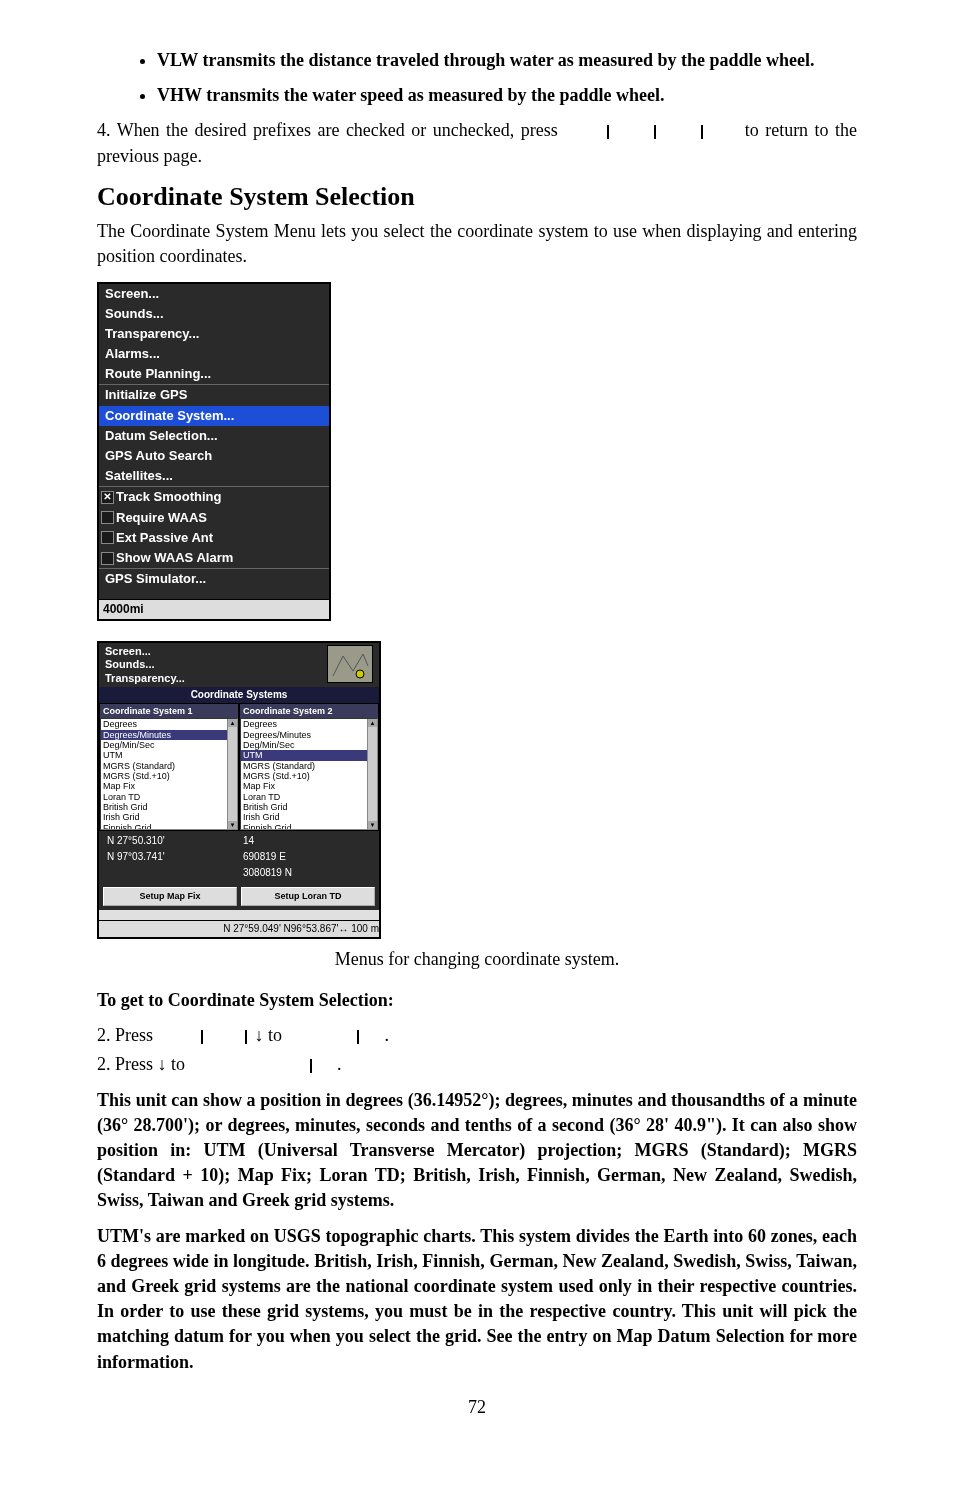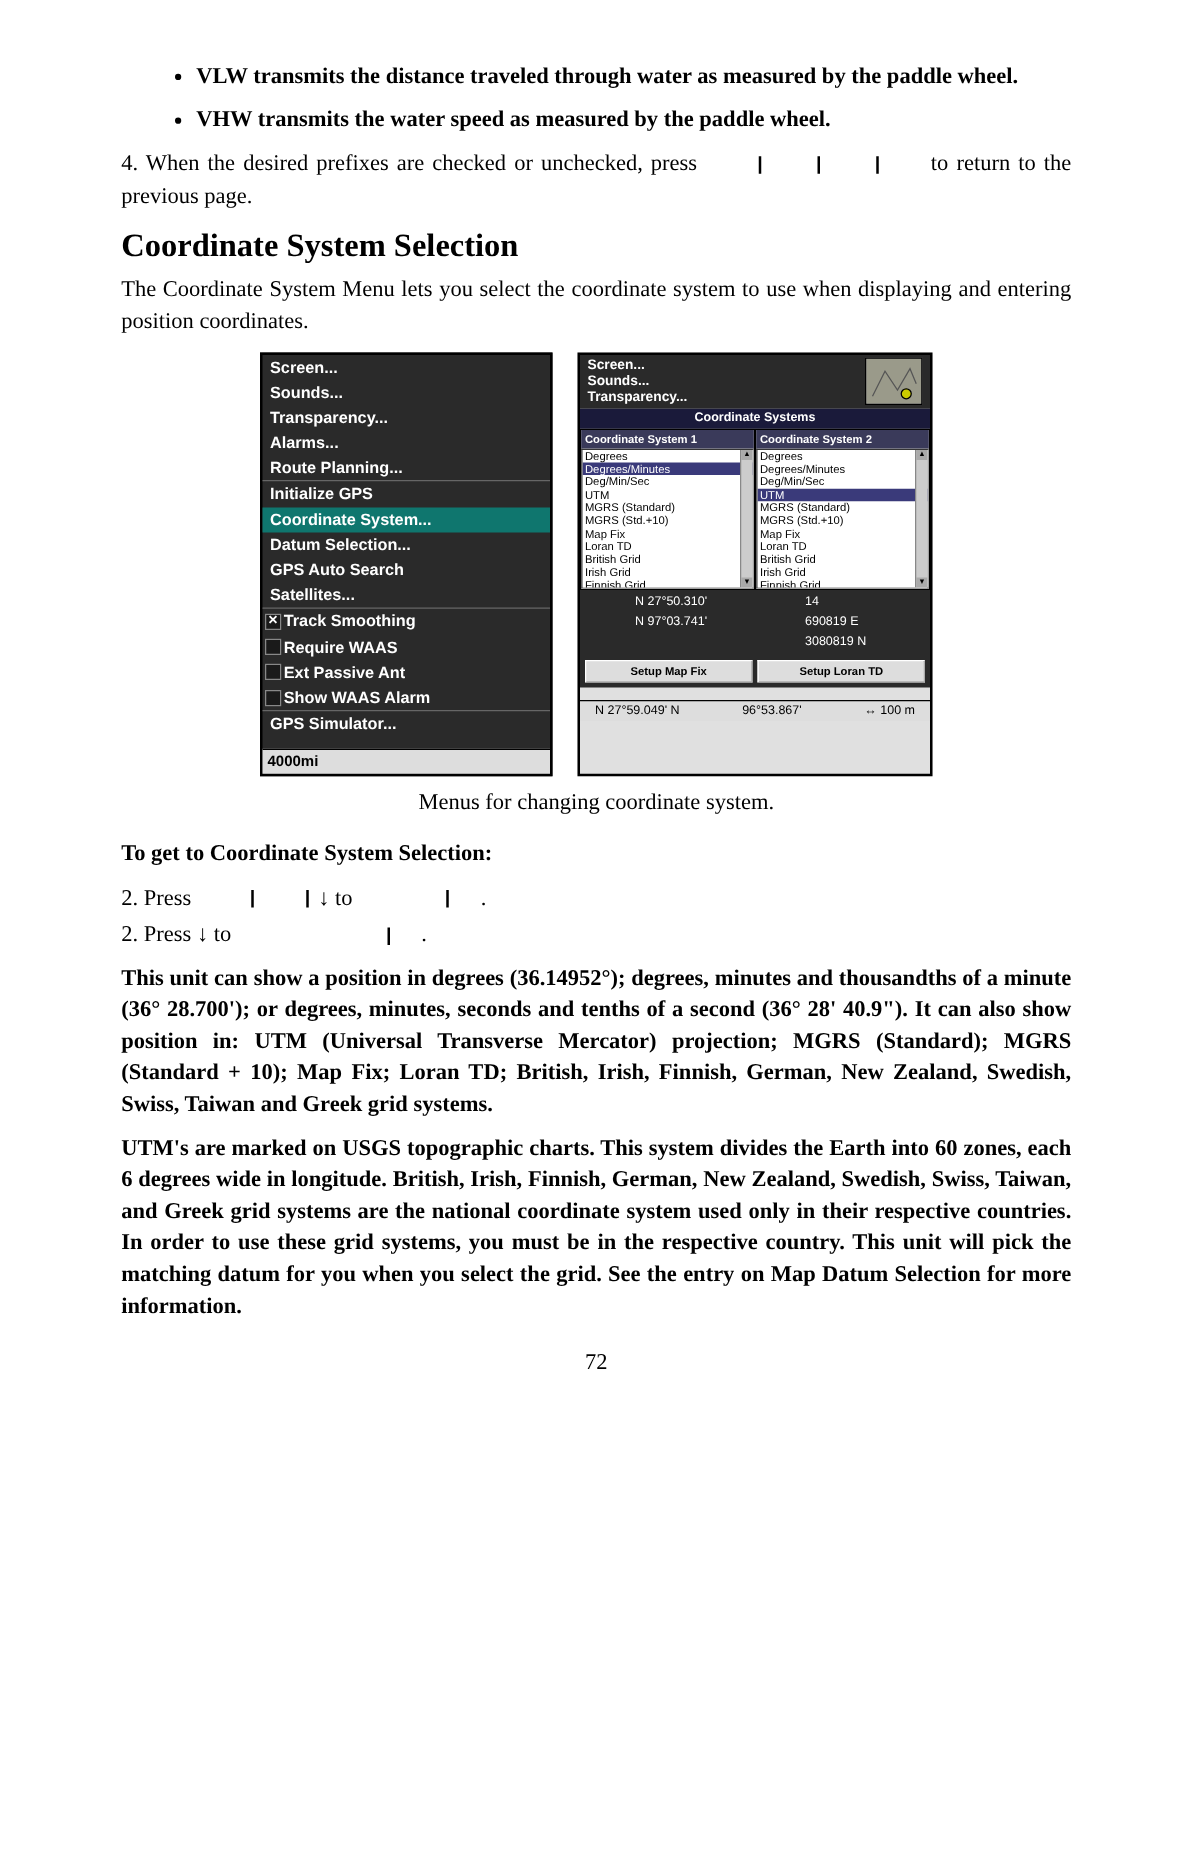--- a/index.html
+++ b/index.html
@@ -34,35 +34,36 @@
     }
     .intro-para {
       text-align: justify;
       margin: 4px 0 12px 0;
     }
     .screenshots-row {
       display: flex;
       justify-content: center;
       gap: 20px;
       margin: 10px 0 6px 0;
+      flex-direction: column;
     }
     .left-screenshot {
       width: 230px;
       border: 2px solid #000;
       background: #2a2a2a;
       color: #fff;
       font-family: Arial, sans-serif;
       font-size: 13px;
       font-weight: bold;
     }
     .left-screenshot .menu-item {
       padding: 1px 6px;
     }
     .left-screenshot .highlighted {
-      background: #0f766e;
+      background: #1d4ed8;
       color: #fff;
     }
     .left-screenshot .divider-top {
       border-top: 1px solid #666;
     }
     .left-screenshot .checkbox-item {
       padding: 1px 2px;
       display: flex;
       align-items: center;
     }
@@ -174,45 +175,44 @@
       color: #fff;
       padding: 2px 4px;
       font-size: 10px;
     }
     .readouts-row {
       display: flex;
     }
     .readouts-row > div {
       flex: 1;
       padding: 1px 4px;
-      margin-left: 36px;
     }
     .setup-buttons {
       display: flex;
       background: #2a2a2a;
       padding: 4px;
       gap: 4px;
     }
     .setup-btn {
       flex: 1;
       background: #ddd;
       border: 1px outset #fff;
       text-align: center;
       padding: 2px;
       font-size: 9px;
       font-weight: bold;
     }
     .bottom-status {
       background: #ddd;
       color: #000;
       border-top: 1px solid #000;
-      padding: 1px 12px;
+      padding: 1px 0;
       font-size: 10px;
       display: flex;
-      justify-content: space-between;
+      justify-content: flex-end;
       margin-top: 10px;
     }
     .caption {
       text-align: center;
       font-weight: normal;
       margin: 8px 0 16px 0;
     }
     .body-para {
       text-align: justify;
       margin: 10px 0;

